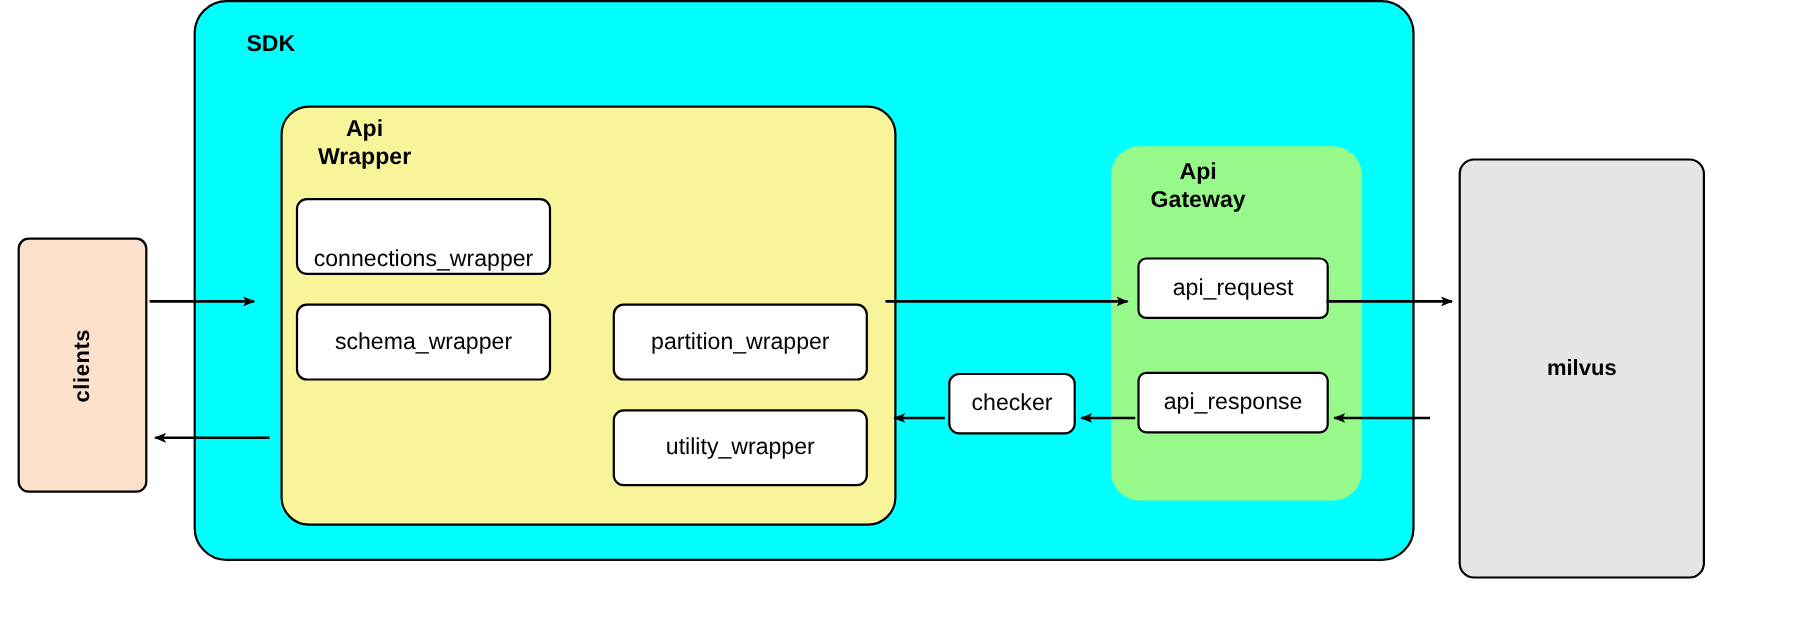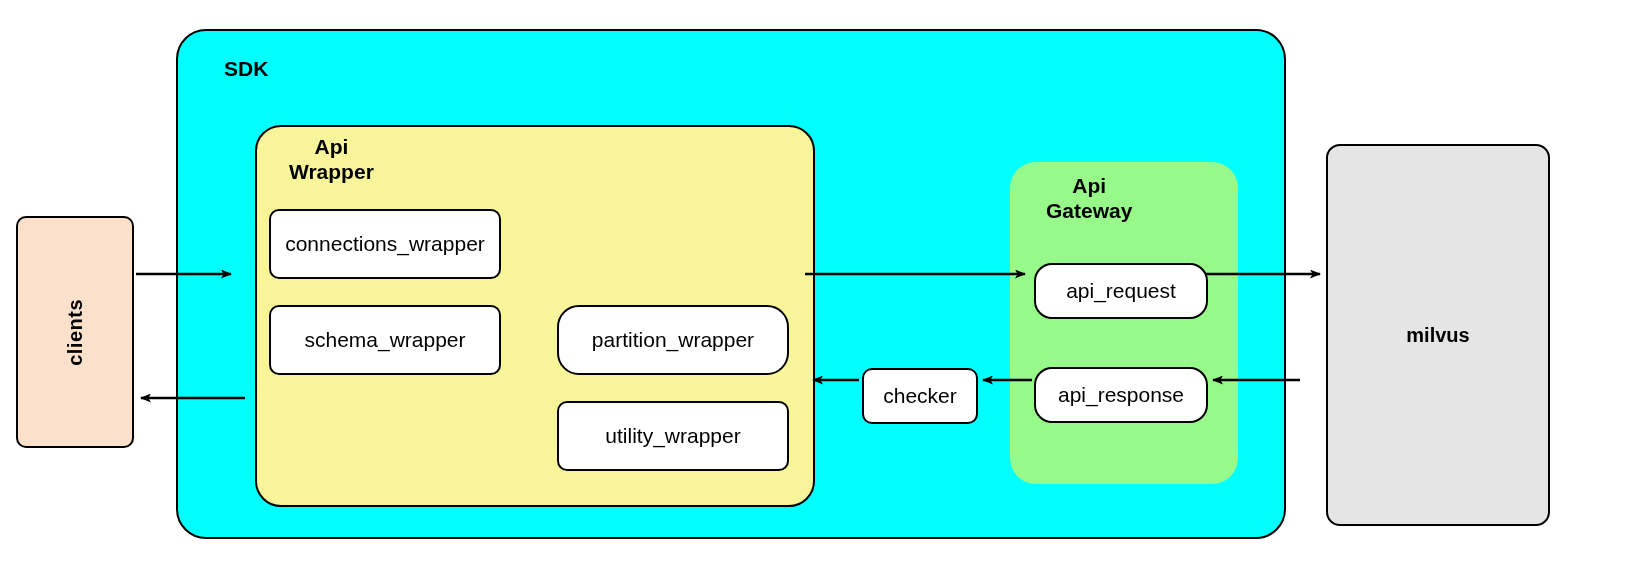--- a/index.html
+++ b/index.html
@@ -24,21 +24,21 @@
     display: flex;
     align-items: center;
     justify-content: center;
     text-align: center;
     color: #000000;
   }
 
   
   #sdk-container {
     left: 176px;
-    top: 29px;
+    top: 0;
     width: 1110px;
     height: 510px;
     background: #00ffff;
     border-radius: 30px;
     display: block;
     text-decoration: underline;
   }
   #sdk-label {
     position: absolute;
     left: 46px;
@@ -94,21 +94,21 @@
     width: 232px;
     height: 70px;
     background: #ffffff;
     border-radius: 10px;
     font-size: 21px;
   }
   .gw-cell {
     width: 174px;
     height: 56px;
     background: #ffffff;
-    border-radius: 18px;
+    border-radius: 8px;
     font-size: 21px;
   }
 
   #checker-box {
     left: 860px;
     top: 353px;
     width: 116px;
     height: 56px;
     background: #ffffff;
     border-radius: 10px;
@@ -157,27 +157,27 @@
 
 <div id="canvas">
 
   <div class="box" id="sdk-container">
     <div id="sdk-label">SDK</div>
 
     <div class="box" id="api-wrapper-container" style="left:77px; top:94px;">
       <div id="api-wrapper-label">Api
 Wrapper</div>
 
-      <div class="box wrapper-cell" style="left:12px; top:82px;">
+      <div class="box wrapper-cell" style="left:12px; top:82px;align-items:flex-end;">
         <span>connections_wrapper</span>
       </div>
       <div class="box wrapper-cell" style="left:12px; top:178px;">
         <span>schema_wrapper</span>
       </div>
-      <div class="box wrapper-cell" style="left:300px; top:178px;border-radius:22px;">
+      <div class="box wrapper-cell" style="left:300px; top:178px;">
         <span>partition_wrapper</span>
       </div>
       <div class="box wrapper-cell" style="left:300px; top:274px;text-align:right;">
         <span>utility_wrapper</span>
       </div>
     </div>
 
     <div class="box" id="checker-box" style="left:684px; top:337px;">
       <span>checker</span>
     </div>

